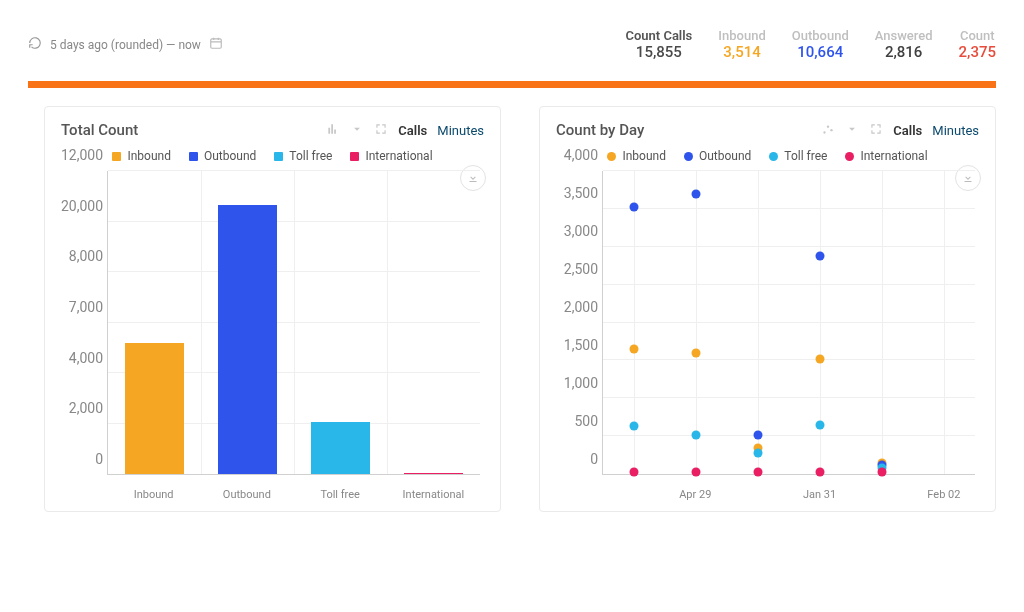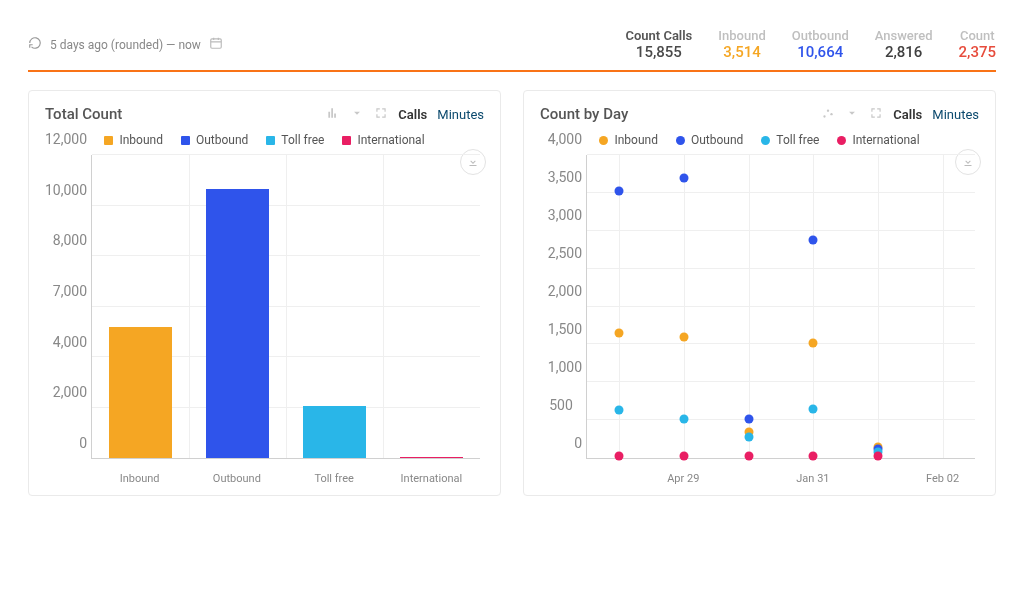--- a/index.html
+++ b/index.html
@@ -8,22 +8,22 @@
     background: #fff;
     width: 1024px;
     height: 612px;
     padding: 20px 28px;
     color: #4a4a4a;
   }
   .topbar {
     display: flex;
     justify-content: space-between;
     align-items: center;
-    padding: 8px 0 9px 0;
-    border-bottom: 2px solid #f97316;
+    padding: 8px 0 20px 0;
+    border-bottom: 7px solid #f97316;
     margin-bottom: 18px;
   }
   .timerange {
     display: flex;
     align-items: center;
     gap: 8px;
     font-size: 12px;
     color: #888;
   }
   .refresh-icon svg { width: 14px; height: 14px; stroke: #999; fill: none; }
@@ -45,20 +45,21 @@
     display: flex;
     gap: 22px;
   }
   .panel {
     flex: 1;
     border: 1px solid #eaeaea;
     border-radius: 4px;
     padding: 14px 16px 10px 16px;
     position: relative;
     background: #fff;
+    margin-left: 16px;
   }
   .panel-header {
     display: flex;
     justify-content: space-between;
     align-items: center;
     margin-bottom: 10px;
   }
   .panel-title { font-size: 15px; color: #555; font-weight: 500; }
   .panel-tools {
     display: flex;
@@ -244,21 +245,21 @@
           <div class="vgrid" style="left: 50%;"></div>
           <div class="bar" style="left: 54.5%; width: 16%; height: 17.0833%; background: rgb(41, 182, 232);"></div>
           <div class="vgrid" style="left: 75%;"></div>
           <div class="bar" style="left: 79.5%; width: 16%; height: 0.5%; background: rgb(233, 30, 99);"></div>
         </div>
     <div class="ytick" style="bottom: calc(0% + 26px);">0</div>
         <div class="ytick" style="bottom: calc(16.6667% + 21.6667px);">2,000</div>
         <div class="ytick" style="bottom: calc(33.3333% + 17.3333px);">4,000</div>
         <div class="ytick" style="bottom: calc(50% + 13px);">7,000</div>
         <div class="ytick" style="bottom: calc(66.6667% + 8.66667px);">8,000</div>
-        <div class="ytick" style="bottom: calc(83.3333% + 4.33333px);">10,000</div>
+        <div class="ytick" style="bottom: calc(83.3333% + 4.33333px);">20,000</div>
         <div class="ytick" style="bottom: calc(100% + 0px);">12,000</div>
         <div class="xtick" style="left: calc(12.5% + 39.75px);">Inbound</div>
         <div class="xtick" style="left: calc(37.5% + 27.25px);">Outbound</div>
         <div class="xtick" style="left: calc(62.5% + 14.75px);">Toll free</div>
         <div class="xtick" style="left: calc(87.5% + 2.25px);">International</div>
       </div>
   </div>
 
   <div class="panel">
     <div class="panel-header">
@@ -334,21 +335,21 @@
           <div class="pt" style="left: 41.6667%; bottom: 7%; background: rgb(41, 182, 232);"></div>
           <div class="pt" style="left: 58.3333%; bottom: 16.25%; background: rgb(41, 182, 232);"></div>
           <div class="pt" style="left: 75%; bottom: 2%; background: rgb(41, 182, 232);"></div>
           <div class="pt" style="left: 8.33333%; bottom: 0.75%; background: rgb(233, 30, 99);"></div>
           <div class="pt" style="left: 25%; bottom: 0.75%; background: rgb(233, 30, 99);"></div>
           <div class="pt" style="left: 41.6667%; bottom: 0.75%; background: rgb(233, 30, 99);"></div>
           <div class="pt" style="left: 58.3333%; bottom: 0.75%; background: rgb(233, 30, 99);"></div>
           <div class="pt" style="left: 75%; bottom: 0.75%; background: rgb(233, 30, 99);"></div>
         </div>
     <div class="ytick" style="bottom: calc(0% + 26px);">0</div>
-        <div class="ytick" style="bottom: calc(12.5% + 22.75px); text-align: center;">500</div>
+        <div class="ytick" style="bottom: calc(12.5% + 22.75px);">500</div>
         <div class="ytick" style="bottom: calc(25% + 19.5px);">1,000</div>
         <div class="ytick" style="bottom: calc(37.5% + 16.25px);">1,500</div>
         <div class="ytick" style="bottom: calc(50% + 13px);">2,000</div>
         <div class="ytick" style="bottom: calc(62.5% + 9.75px);">2,500</div>
         <div class="ytick" style="bottom: calc(75% + 6.5px);">3,000</div>
         <div class="ytick" style="bottom: calc(87.5% + 3.25px);">3,500</div>
         <div class="ytick" style="bottom: calc(100% + 0px);">4,000</div>
         <div class="xtick" style="left: calc(25% + 33.5px);">Apr 29</div>
         <div class="xtick" style="left: calc(58.3333% + 16.8333px);">Jan 31</div>
         <div class="xtick" style="left: calc(91.6667% + 0.166667px);">Feb 02</div>

